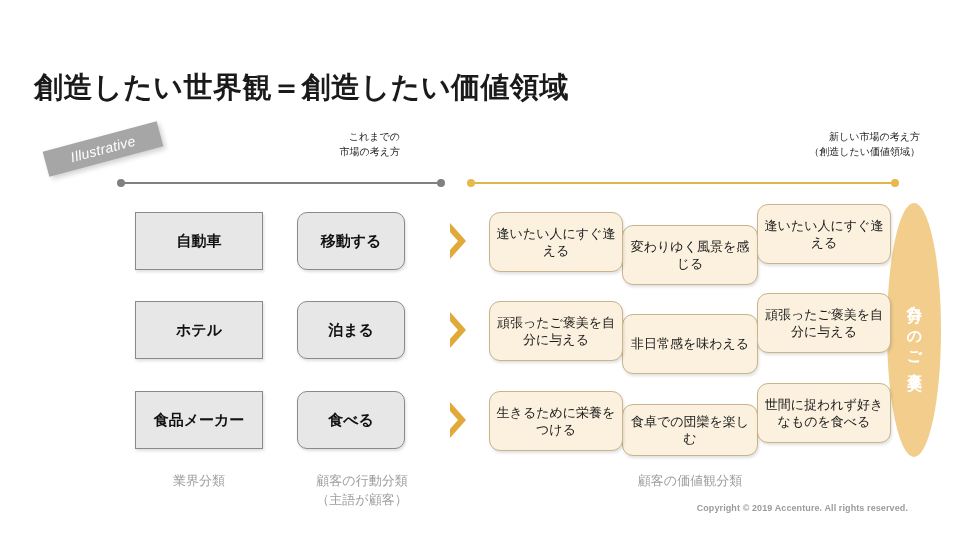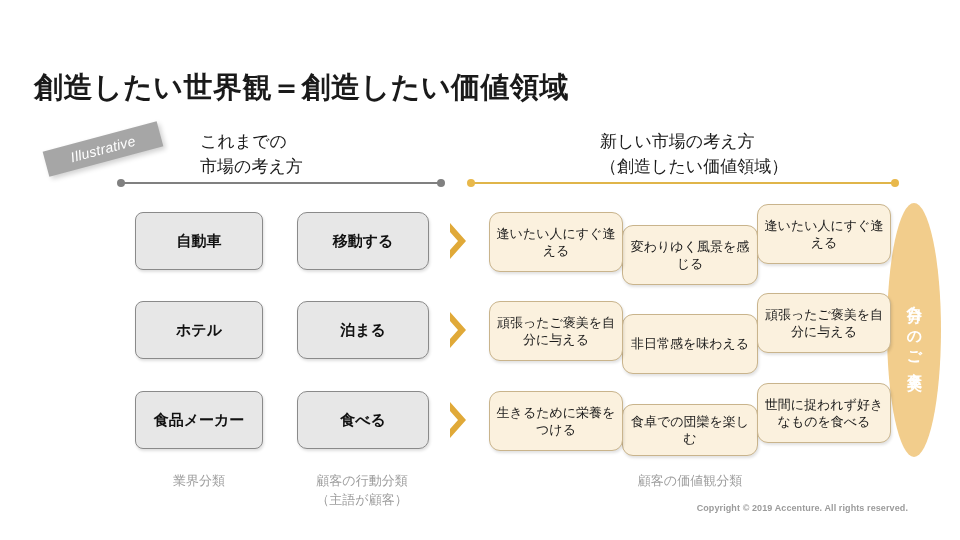--- a/index.html
+++ b/index.html
@@ -28,22 +28,22 @@
     box-shadow:2px 3px 5px rgba(0,0,0,0.18);
   }
   .ribbon span {
     display:block; width:100%; text-align:center;
     line-height:26px; color:#ffffff;
     font-style:italic; font-size:14px; letter-spacing:0.3px;
   }
 
   
   .sec-head {
-    position:absolute; text-align:left;
-    font-size:17px; color:#1a1a1a; line-height:1.45;
+    position:absolute; text-align:right;
+    font-size:10px; color:#1a1a1a; line-height:1.45;
   }
   .sec-head.left  { left:200px; top:130px; width:200px; }
   .sec-head.right { left:600px; top:130px; width:320px; }
 
   
   .rule { position:absolute; height:2px; }
   .rule.gray { left:120px; top:182px; width:322px; background:#808080; }
   .rule.gold { left:470px; top:182px; width:428px; background:#e0b54a; }
   .dot { position:absolute; width:8px; height:8px; border-radius:50%; top:179px; }
   .dot.g1 { left:117px; background:#808080; }
@@ -52,22 +52,22 @@
   .dot.y2 { left:891px; background:#e8b84b; }
 
   
   .box {
     position:absolute;
     display:flex; align-items:center; justify-content:center;
     background:#e7e7e7; border:1px solid #8a8a8a;
     font-size:15px; color:#111; font-weight:bold;
     box-shadow:1px 2px 3px rgba(0,0,0,0.13);
   }
-  .box.industry { left:135px; width:128px; height:58px; border-radius:8px; }
-  .box.action   { left:297px; width:132px; height:58px; border-radius:10px; }
+  .box.industry { left:135px; width:128px; height:58px; border-radius:0; }
+  .box.action   { left:297px; width:108px; height:58px; border-radius:10px; }
 
   
   .chev {
     position:absolute; left:446px; width:26px; height:42px;
     color:#e0a938; font-size:34px; font-weight:bold; line-height:42px;
     text-align:center;
   }
   .chev svg { display:block; }
 
   

